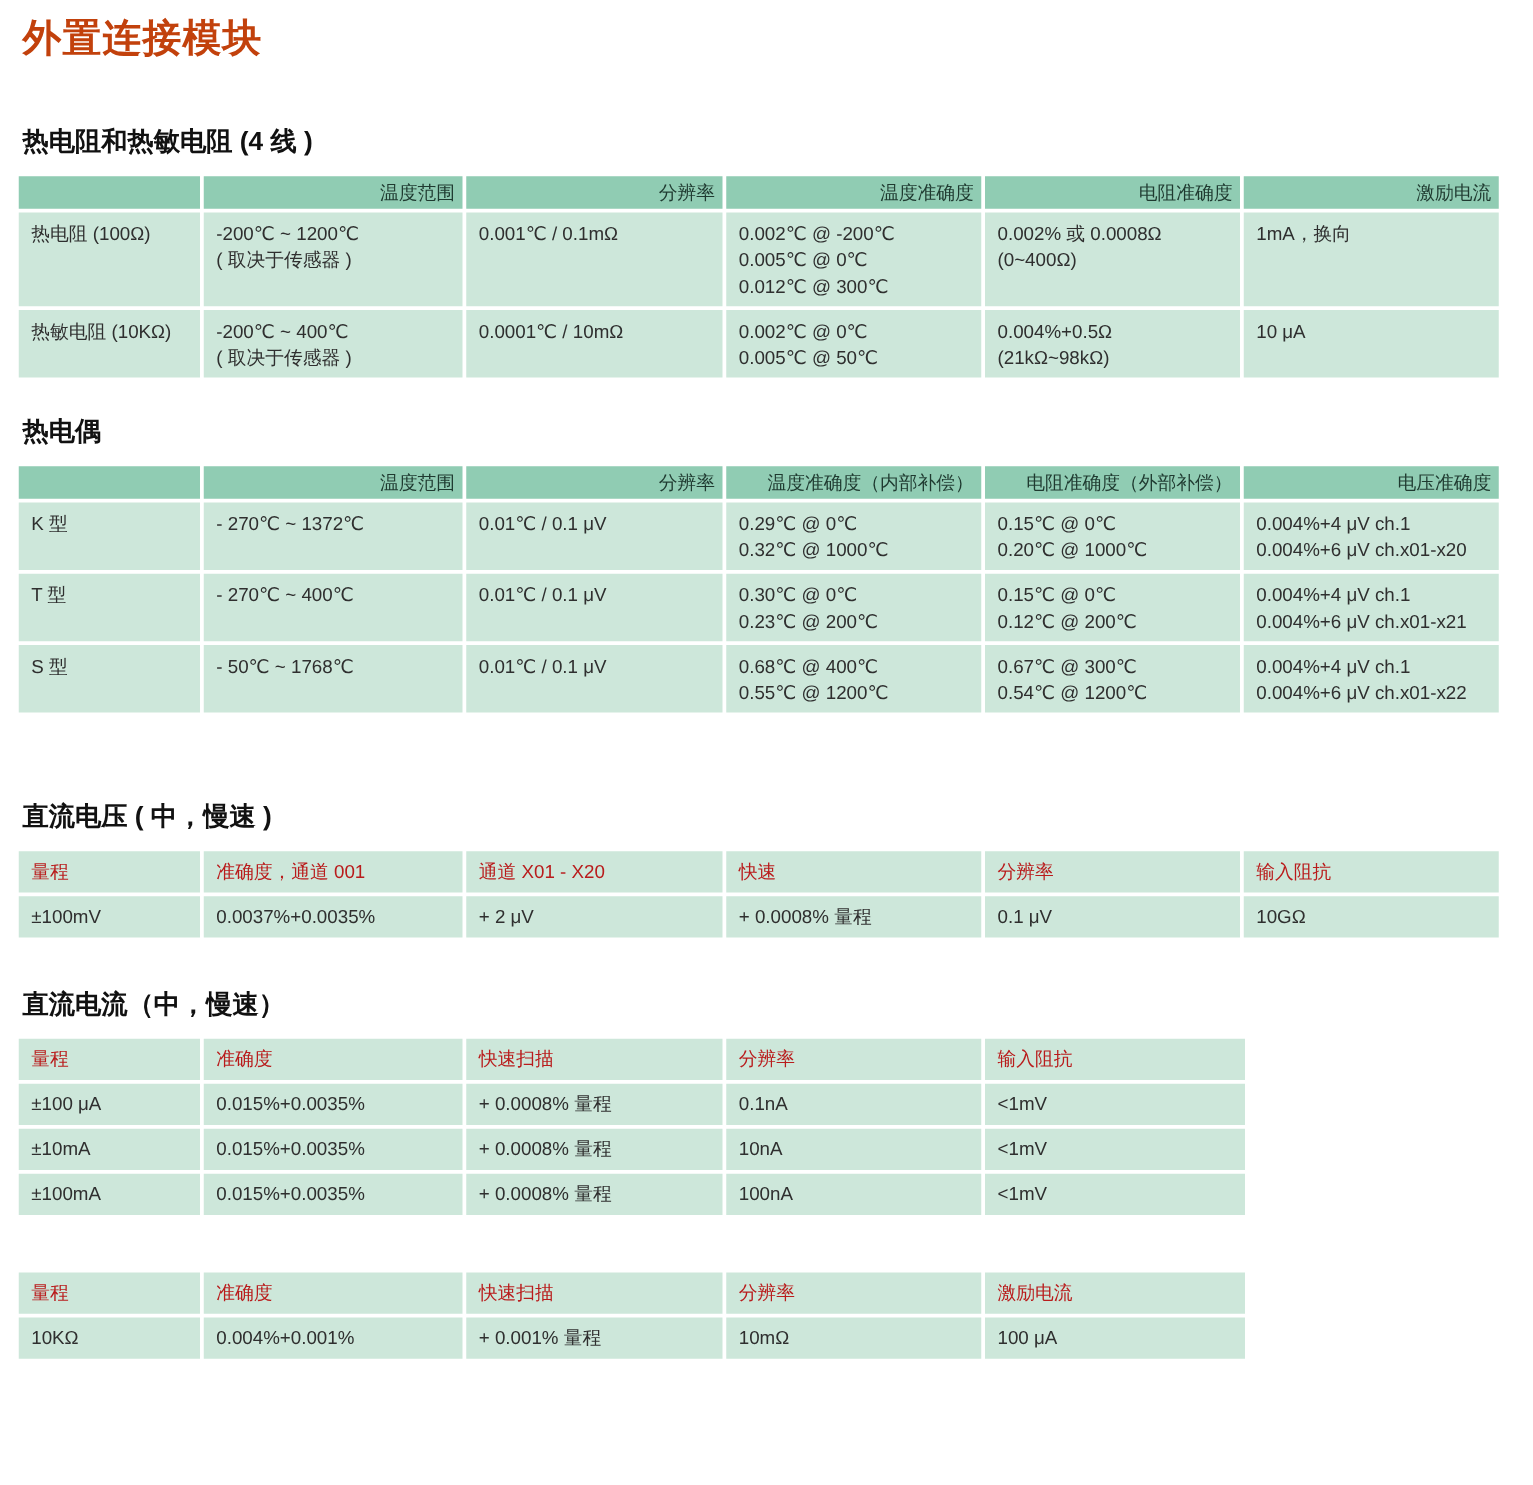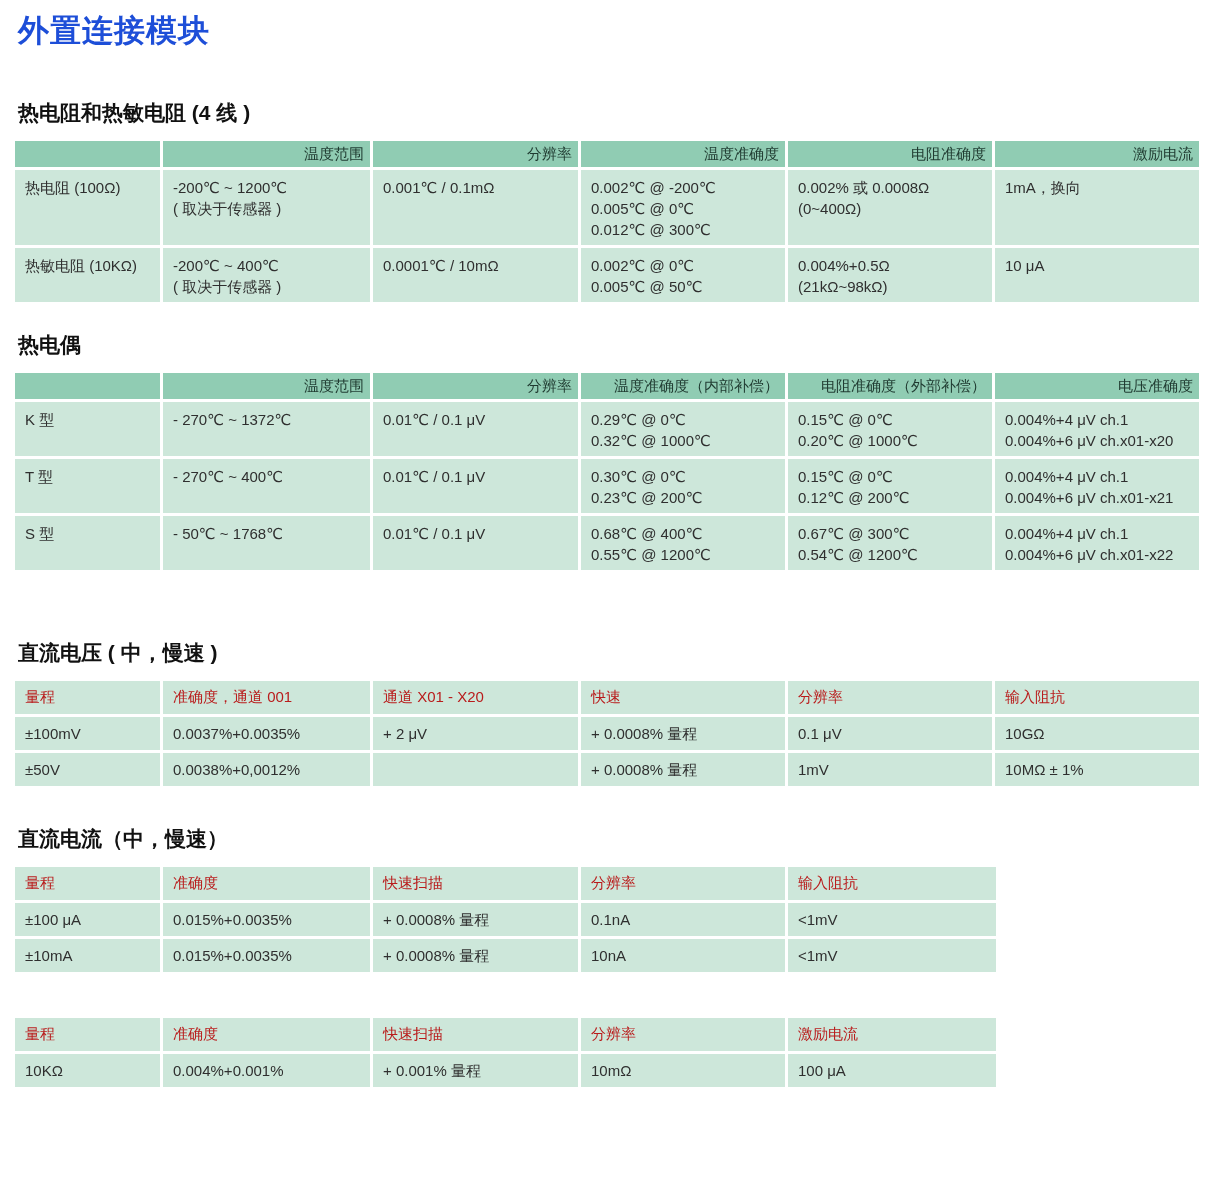--- a/index.html
+++ b/index.html
@@ -14,21 +14,21 @@
     height: 1188px;
     box-sizing: border-box;
     padding: 8px 15px 0 15px;
     overflow: hidden;
     background: #ffffff;
   }
   h1.page-title {
     margin: 2px 0 0 3px;
     font-size: 31px;
     font-weight: bold;
-    color: #1d4ed8;
+    color: #c2410c;
     letter-spacing: 1px;
   }
   .sec { margin: 0; }
   h2.section-heading {
     margin: 0 0 11px 3px;
     font-size: 21px;
     font-weight: bold;
     color: #111111;
   }
   .sec-0 { margin-top: 47px; }
@@ -287,38 +287,20 @@
               <td>
                 <div class="cell-line">+ 0.0008% 量程</div>
               </td>
               <td>
                 <div class="cell-line">0.1 μV</div>
               </td>
               <td>
                 <div class="cell-line">10GΩ</div>
               </td>
             </tr>
-            <tr>
-              <td>
-                <div class="cell-line">±50V</div>
-              </td>
-              <td>
-                <div class="cell-line">0.0038%+0,0012%</div>
-              </td>
-              <td></td>
-              <td>
-                <div class="cell-line">+ 0.0008% 量程</div>
-              </td>
-              <td>
-                <div class="cell-line">1mV</div>
-              </td>
-              <td>
-                <div class="cell-line">10MΩ ± 1%</div>
-              </td>
-            </tr>
           </tbody>
         </table>
       </section>
       <section class="sec sec-3">
         <h2 class="section-heading">直流电流（中，慢速）</h2>
         <table class="spec light-head">
           <colgroup>
             <col style="width: 145px;">
             <col style="width: 207px;">
             <col style="width: 205px;">
@@ -362,20 +344,37 @@
               <td>
                 <div class="cell-line">+ 0.0008% 量程</div>
               </td>
               <td>
                 <div class="cell-line">10nA</div>
               </td>
               <td>
                 <div class="cell-line">&lt;1mV</div>
               </td>
             </tr>
+            <tr>
+              <td>
+                <div class="cell-line">±100mA</div>
+              </td>
+              <td>
+                <div class="cell-line">0.015%+0.0035%</div>
+              </td>
+              <td>
+                <div class="cell-line">+ 0.0008% 量程</div>
+              </td>
+              <td>
+                <div class="cell-line">100nA</div>
+              </td>
+              <td>
+                <div class="cell-line">&lt;1mV</div>
+              </td>
+            </tr>
           </tbody>
         </table>
       </section>
       <section class="sec sec-4">
         <table class="spec light-head">
           <colgroup>
             <col style="width: 145px;">
             <col style="width: 207px;">
             <col style="width: 205px;">
             <col style="width: 204px;">

